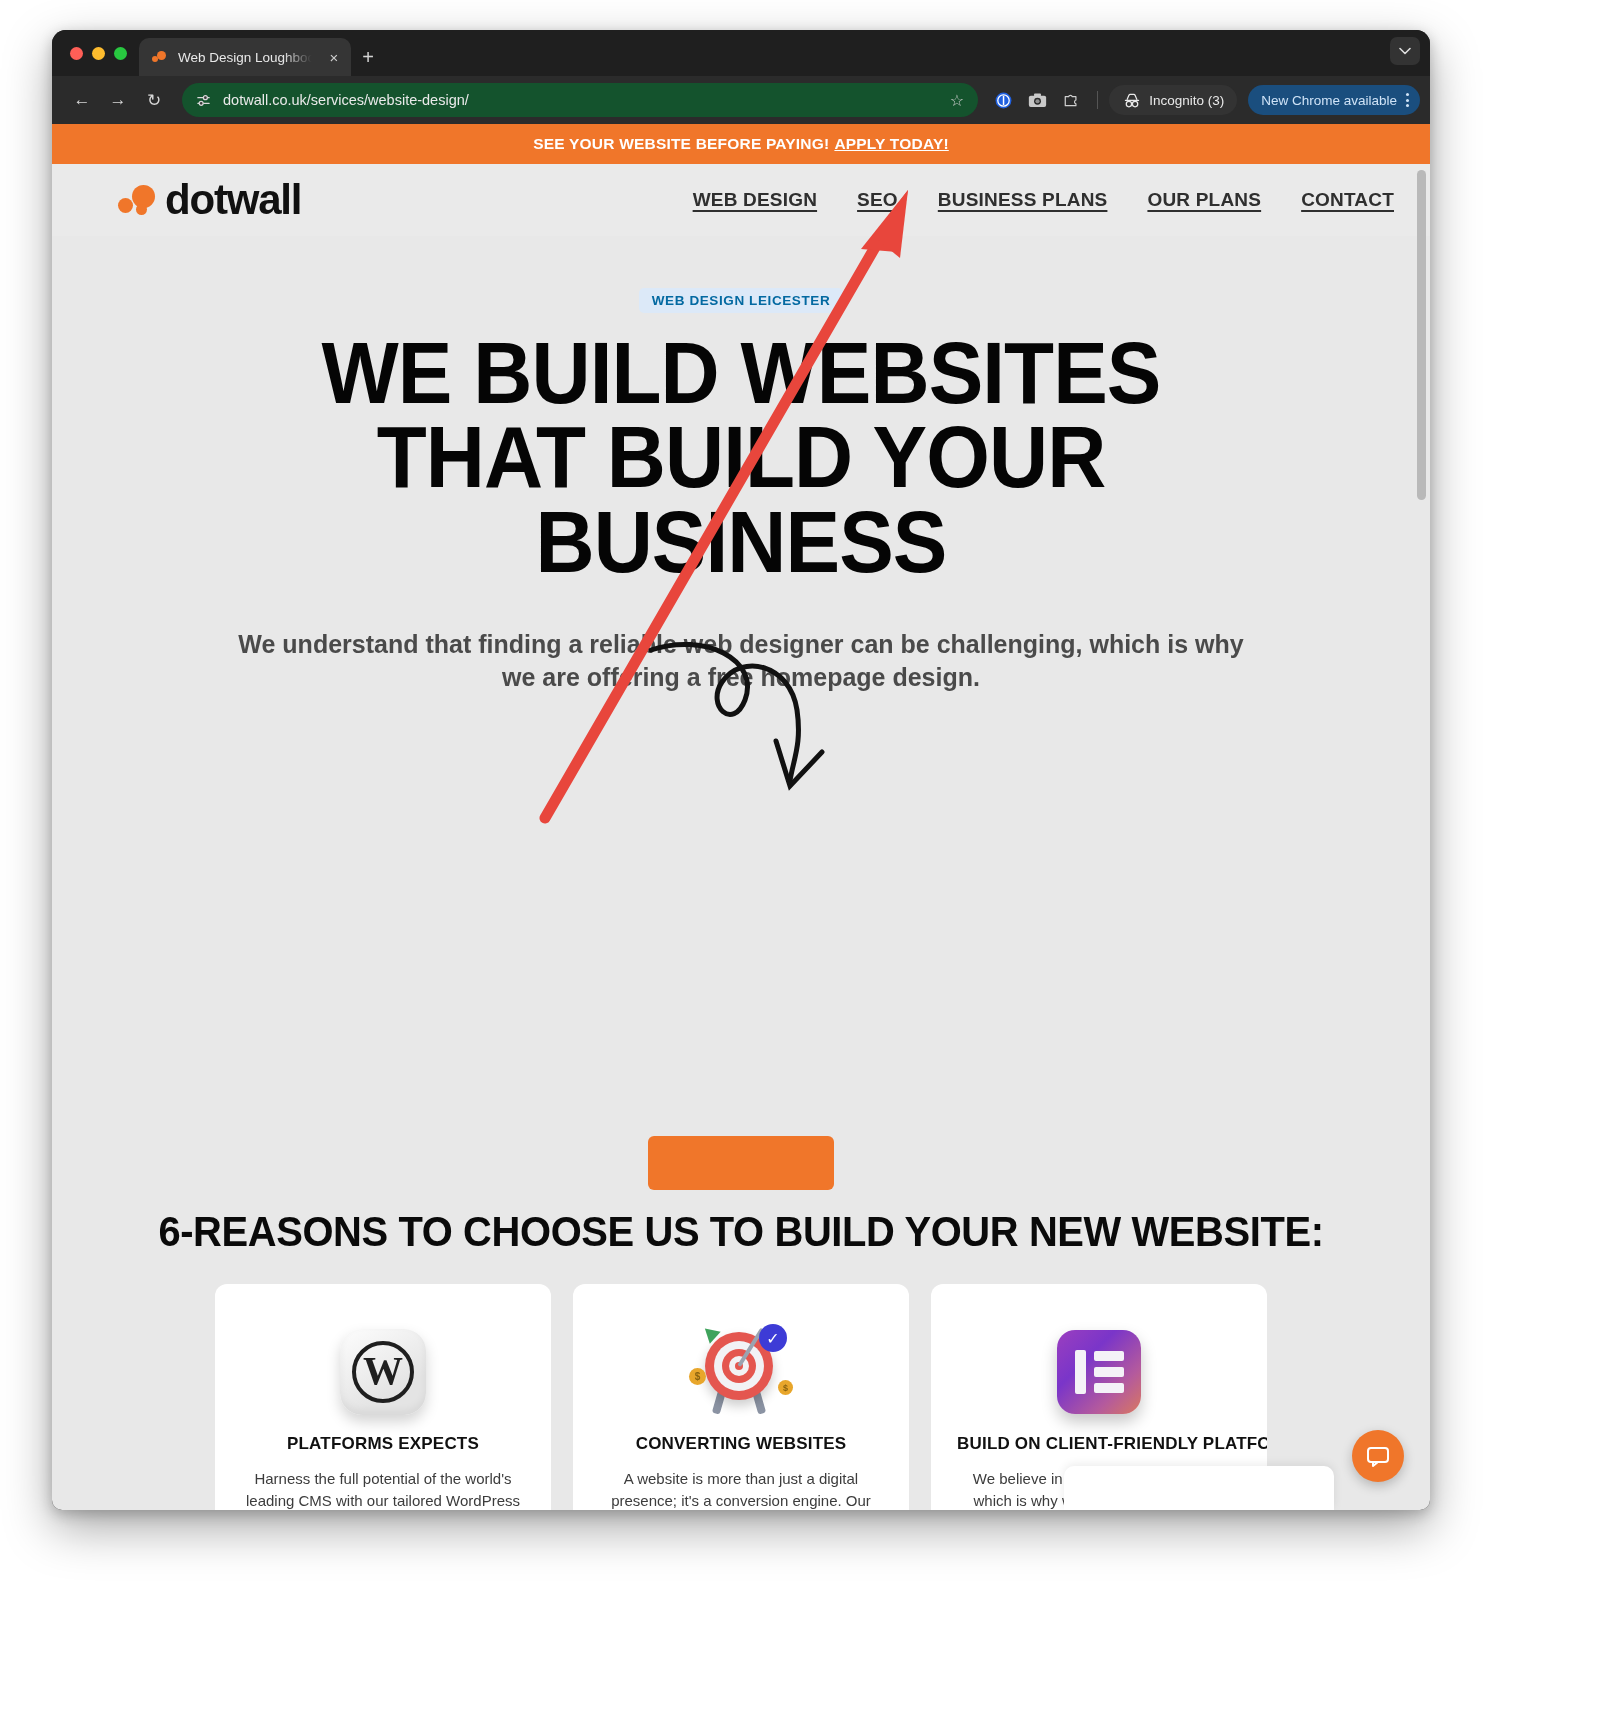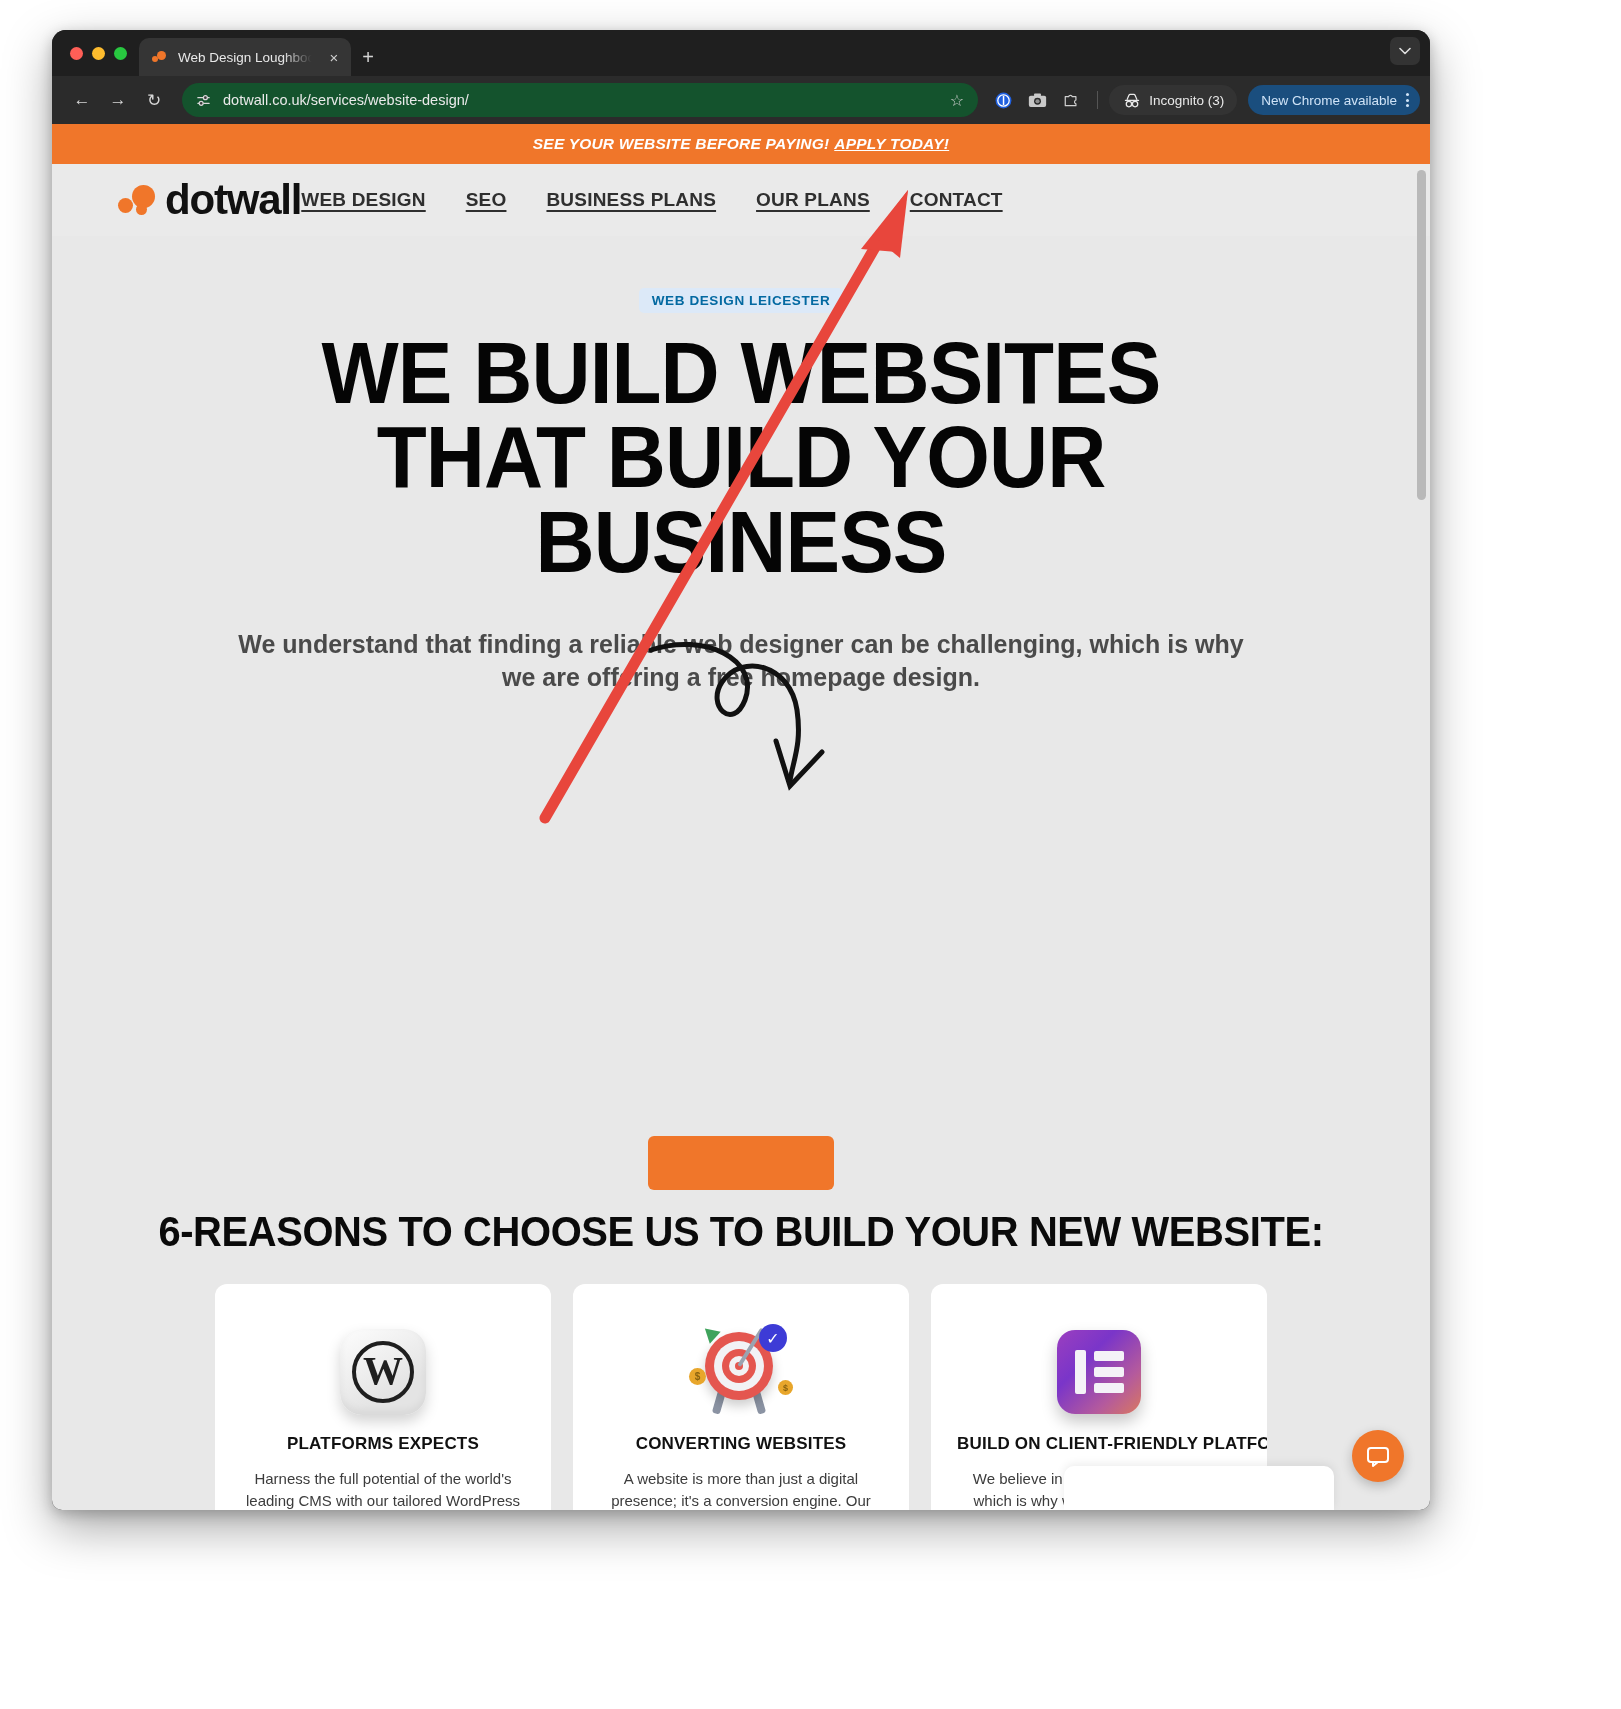--- a/index.html
+++ b/index.html
@@ -83,27 +83,27 @@
   .kebab { display:flex; flex-direction:column; gap:2.5px; padding:0 3px; }
   .kebab i { width:3px; height:3px; border-radius:50%; background:#cfe3f7; display:block; }
 
   
   .viewport { position: relative; height: 1386px; background:#e8e8e8; overflow:hidden; }
 
   .announce {
     height: 40px; background: #f0762a; display:flex; align-items:center; justify-content:center;
     color:#fff; font-size: 15.5px; letter-spacing: .2px;
     font-family: "Liberation Sans Narrow","Liberation Sans", sans-serif;
-    font-weight: 700; font-stretch: condensed; font-style: italic;
+    font-weight: 700; font-stretch: condensed;
   }
   .announce .apply { text-decoration: underline; margin-left:5px; }
 
   .sitehead {
     height: 72px; background:#eaeaea; display:flex; align-items:center;
-    padding: 0 36px 0 66px; 
+    padding: 0 36px 0 66px; justify-content: space-between;
   }
   .logo { display:flex; align-items:center; gap:7px; }
   .logo-marks { position: relative; width: 40px; height: 34px; flex:0 0 auto; }
   .logo-marks .big { position:absolute; left:14px; top:2px; width:23px; height:23px; border-radius:50%; background:#f0762a; }
   .logo-marks .mid { position:absolute; left:0px;  top:15px; width:15px; height:15px; border-radius:50%; background:#f0762a; }
   .logo-marks .sml { position:absolute; left:18px; top:21px; width:11px; height:11px; border-radius:50%; background:#f0762a; }
   .logo-word { font-size: 42px; font-weight: 700; letter-spacing: -1.2px; color:#111; line-height:1; }
 
   .nav { display:flex; align-items:center; gap: 40px; }
   .nav a {

